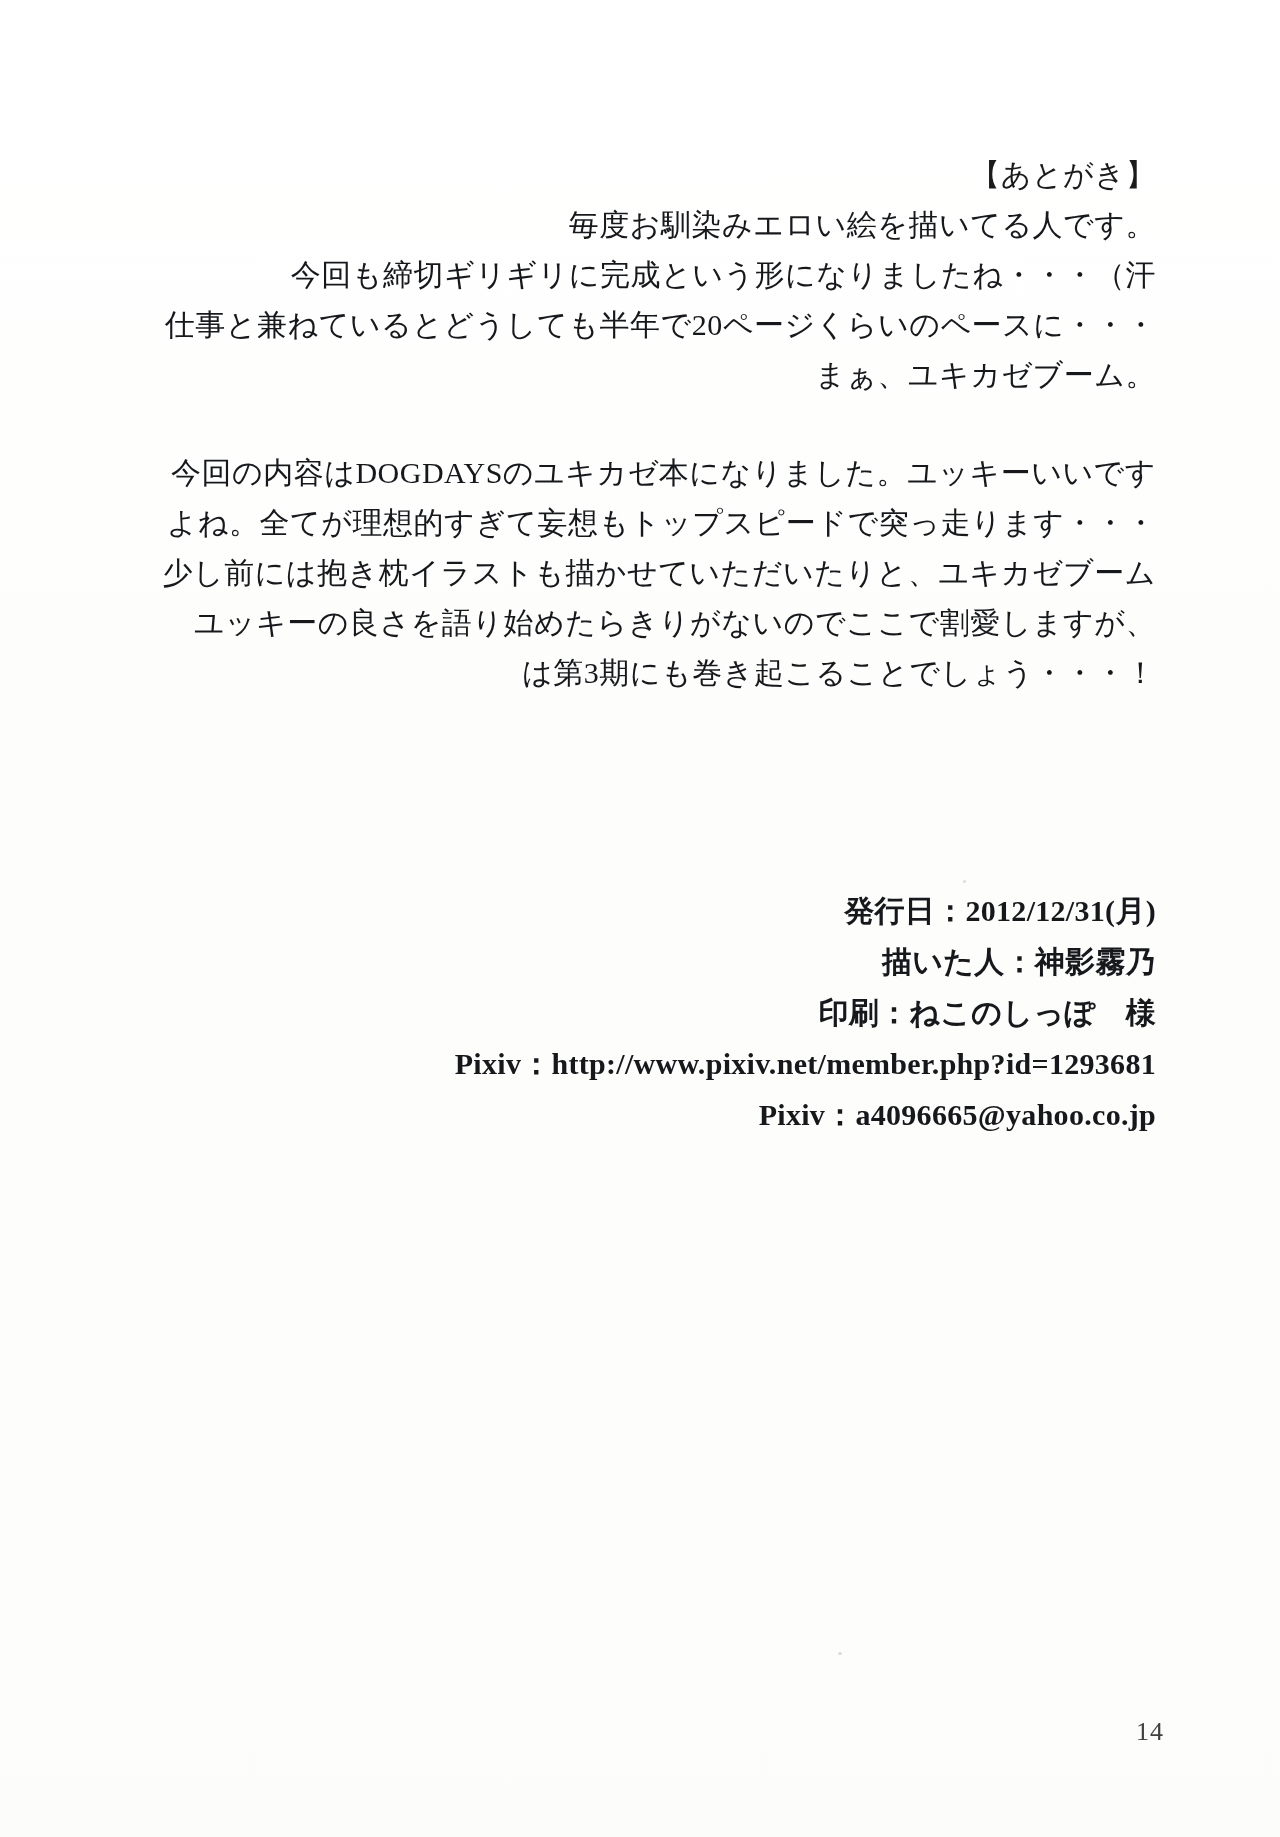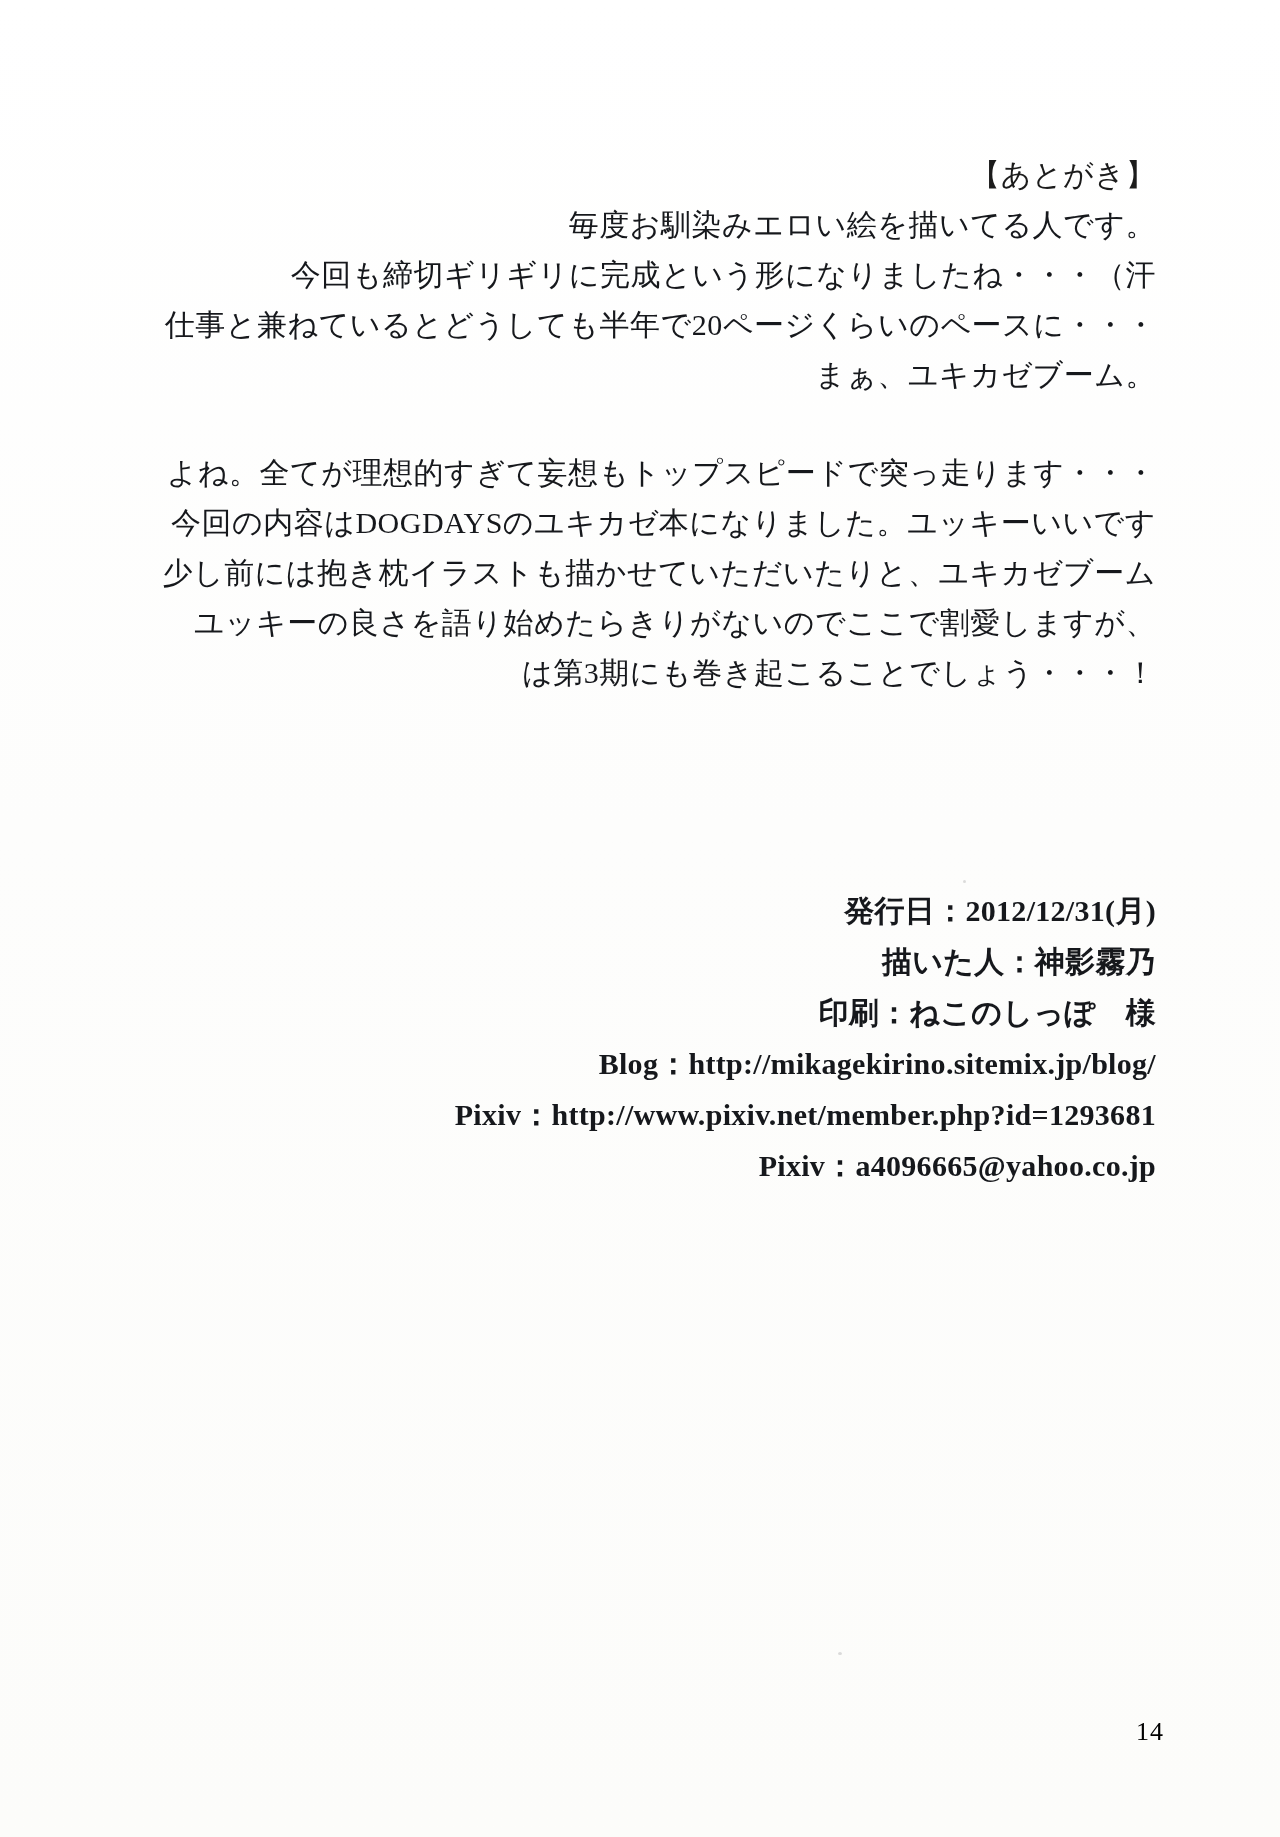--- a/index.html
+++ b/index.html
@@ -70,21 +70,21 @@
     white-space: pre;
     color: #16181c;
     font-weight: bold;
   }
   .page-number {
     position: absolute;
     right: 116px;
     bottom: 90px;
     font-size: 26px;
     letter-spacing: 1px;
-    color: #000000;
+    color: #404040;
   }
   .speck {
     position: absolute;
     background: #cfcfcf;
     border-radius: 50%;
     opacity: 0.75;
   }
   .speck-a { left: 963px; top: 880px; width: 3px; height: 3px; }
   .speck-b { left: 838px; top: 1652px; width: 4px; height: 3px; }
 </style>
@@ -98,32 +98,31 @@
 
     <div class="afterword-block">
       <div class="afterword-title">【あとがき】</div>
       <div class="line">毎度お馴染みエロい絵を描いてる人です。</div>
       <div class="line">今回も締切ギリギリに完成という形になりましたね・・・（汗</div>
       <div class="line">仕事と兼ねているとどうしても半年で20ページくらいのペースに・・・</div>
       <div class="line">まぁ、ユキカゼブーム。</div>
 
       <div class="para-gap"></div>
 
+      <div class="line">今回の内容はDOGDAYSのユキカゼ本になりました。ユッキーいいです</div>
       <div class="line">よね。全てが理想的すぎて妄想もトップスピードで突っ走ります・・・</div>
-      <div class="line">今回の内容はDOGDAYSのユキカゼ本になりました。ユッキーいいです</div>
       <div class="line">少し前には抱き枕イラストも描かせていただいたりと、ユキカゼブーム</div>
       <div class="line">ユッキーの良さを語り始めたらきりがないのでここで割愛しますが、</div>
       <div class="line">は第3期にも巻き起こることでしょう・・・！</div>
     </div>
 
     <div class="colophon-block">
       <div class="colophon-line">発行日：2012/12/31(月)</div>
       <div class="colophon-line">描いた人：神影霧乃</div>
       <div class="colophon-line">印刷：ねこのしっぽ　様</div>
-      <div class="colophon-line">Blog：http://mikagekirino.sitemix.jp/blog/</div>
       <div class="colophon-line">Pixiv：http://www.pixiv.net/member.php?id=1293681</div>
       <div class="colophon-line">Pixiv：a4096665@yahoo.co.jp</div>
     </div>
 
   </div>
 
   <div class="speck speck-a"></div>
   <div class="speck speck-b"></div>
 
   <div class="page-number">14</div>

